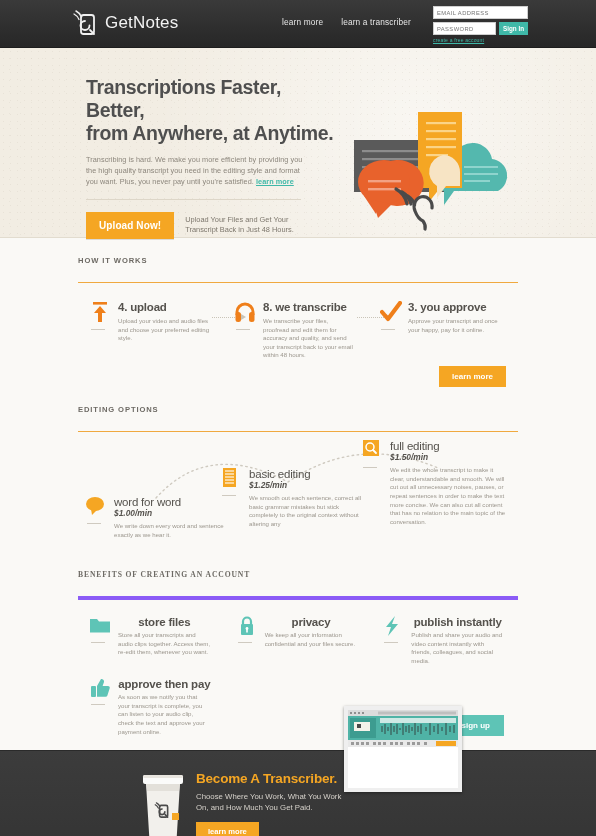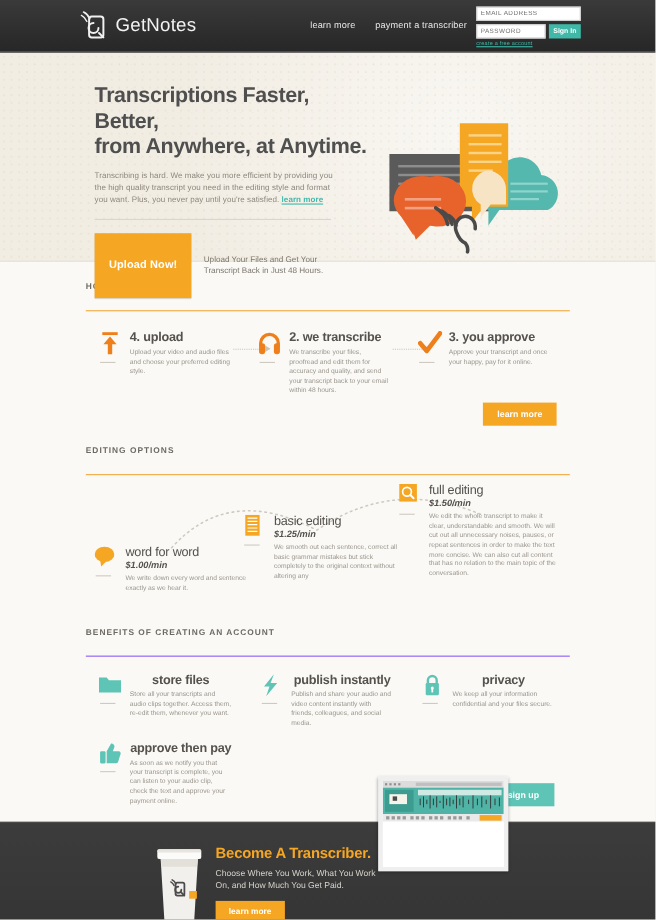--- a/index.html
+++ b/index.html
@@ -74,38 +74,38 @@
   }
   .hero p {
     margin-top: 9px; font-size: 7.3px; line-height: 11.2px;
     color: #8c867c; width: 220px; letter-spacing: .05px;
   }
   .hero p a { color: #3fb8a8; text-decoration: underline; font-weight: bold; }
   .hero-rule { margin-top: 11px; width: 215px; border-top: 1px solid #ddd6c8; }
   .hero-cta { margin-top: 12px; display: flex; align-items: center; gap: 11px; }
   .btn-upload {
     background: #f5a623; color: #fff; border: none;
-    font-size: 10px; font-weight: bold; padding: 24px 13px; cursor: pointer;
+    font-size: 10px; font-weight: bold; padding: 8px 13px; cursor: pointer;
     font-family: "Liberation Sans", sans-serif; letter-spacing: .1px;
     box-shadow: 0 1px 0 rgba(0,0,0,.12);
   }
   .cta-note { font-size: 7.4px; line-height: 10.5px; color: #7d776d; width: 120px; }
 
   
   .illus { position: absolute; left: 336px; top: 52px; width: 190px; height: 140px; z-index: 2; }
 
   
   .main { background: #faf9f6; padding: 0 0 14px; position: relative; }
   .sec { width: 440px; margin: 0 auto; padding-top: 18px; }
   .sec-head {
     font-size: 7.6px; letter-spacing: .9px; color: #6d6a64; font-weight: bold;
     padding-bottom: 17px;
   }
   .sec-head.orange { border-bottom: 1px solid #f0a93f; }
-  .sec-head.teal   { border-bottom: 1px solid #8b5cf6; }
+  .sec-head.teal   { border-bottom: 4px solid #8b5cf6; font-family: Liberation Serif, serif; }
 
   .cols { display: flex; margin-top: 18px; position: relative; }
   .col { width: 145px; padding-right: 12px; position: relative; }
   .col .ico { position: absolute; left: 12px; top: 0; width: 20px; height: 22px; }
   .col .body { margin-left: 40px; }
   .col h3 { font-size: 11.5px; color: #55524d; font-weight: bold; letter-spacing: -.2px; }
   .col p { font-size: 6.1px; line-height: 8.6px; color: #9b9views; }
   .col p { color: #9b968d; margin-top: 4px; }
   .dash { position: absolute; left: 13px; top: 28px; width: 14px; border-top: 1.5px solid #cfcac0; }
 
@@ -183,21 +183,21 @@
           <path d="M18 22 l4 4" stroke="#f0f0f0" stroke-width="1.8" stroke-linecap="round"></path>
           <path d="M4 3 q4 2 5.5 6" fill="none" stroke="#f0f0f0" stroke-width="1.5" stroke-linecap="round"></path>
           <path d="M2 6 q3.5 1.8 5 5.5" fill="none" stroke="#f0f0f0" stroke-width="1.3" stroke-linecap="round"></path>
         </svg>
       </span>
       <span class="logo-text">GetNotes</span>
     </div>
 
     <div class="nav-top">
       <a href="#">learn more</a>
-      <a href="#">payment a transcriber</a>
+      <a href="#">learn a transcriber</a>
     </div>
 
     <div class="signin-box">
       <input class="in-field" type="text" placeholder="EMAIL ADDRESS" style="">
       <div class="in-row">
         <input class="in-field pw" type="password" placeholder="PASSWORD" style="">
         <button class="btn-signin">Sign In</button>
       </div>
       <a class="create-link" href="#">create a free account</a>
     </div>
@@ -298,21 +298,21 @@
         <div class="col">
           <span class="ico">
             <svg width="20" height="22" viewBox="0 0 20 22">
               <path d="M2 14 v-3 a8 8 0 0 1 16 0 v3" fill="none" stroke="#ef7f1a" stroke-width="3"></path>
               <rect x="0.5" y="11" width="5.5" height="10" rx="2.5" fill="#ef7f1a"></rect>
               <rect x="14" y="11" width="5.5" height="10" rx="2.5" fill="#ef7f1a"></rect>
             </svg>
           </span>
           <span class="dash"></span>
           <div class="body">
-            <h3>2. we transcribe</h3>
+            <h3>8. we transcribe</h3>
             <p>We transcribe your files, proofread and edit them for accuracy and quality, and send your transcript back to your email within 48 hours.</p>
           </div>
         </div>
 
         <div class="col">
           <span class="ico">
             <svg width="22" height="22" viewBox="0 0 22 22">
               <path d="M2 11 l6 7 L20 2" fill="none" stroke="#ef7f1a" stroke-width="4.2" stroke-linecap="round" stroke-linejoin="round"></path>
             </svg>
           </span>
@@ -405,43 +405,43 @@
             <span class="dash"></span>
             <div class="body">
               <h3>store files</h3>
               <p>Store all your transcripts and audio clips together. Access them, re-edit them, whenever you want.</p>
             </div>
           </div>
 
           <div class="ben-col">
             <span class="ico">
               <svg width="20" height="20" viewBox="0 0 20 20">
-                <path d="M12 0 L3 11 h5 l-3 9 l10 -12 h-6 Z" fill="#5ec4b6"></path>
-              </svg>
-            </span>
-            <span class="dash"></span>
-            <div class="body">
-              <h3>publish instantly</h3>
-              <p>Publish and share your audio and video content instantly with friends, colleagues, and social media.</p>
-            </div>
-          </div>
-
-          <div class="ben-col">
-            <span class="ico">
-              <svg width="20" height="20" viewBox="0 0 20 20">
                 <path d="M6 8 v-2.5 a4 4 0 0 1 8 0 V8" fill="none" stroke="#5ec4b6" stroke-width="2.2"></path>
                 <rect x="4" y="8" width="12" height="11" rx="1" fill="#5ec4b6"></rect>
                 <circle cx="10" cy="12.5" r="1.4" fill="#fff"></circle>
                 <rect x="9.2" y="13" width="1.6" height="3.5" fill="#fff"></rect>
               </svg>
             </span>
             <span class="dash"></span>
             <div class="body">
               <h3>privacy</h3>
               <p>We keep all your information confidential and your files secure.</p>
+            </div>
+          </div>
+
+          <div class="ben-col">
+            <span class="ico">
+              <svg width="20" height="20" viewBox="0 0 20 20">
+                <path d="M12 0 L3 11 h5 l-3 9 l10 -12 h-6 Z" fill="#5ec4b6"></path>
+              </svg>
+            </span>
+            <span class="dash"></span>
+            <div class="body">
+              <h3>publish instantly</h3>
+              <p>Publish and share your audio and video content instantly with friends, colleagues, and social media.</p>
             </div>
           </div>
         </div>
 
         <div class="ben-row" style="margin-top:6px;">
           <div class="ben-col">
             <span class="ico">
               <svg width="20" height="20" viewBox="0 0 20 20">
                 <path d="M7 8 L11 1 a2.6 2.6 0 0 1 3 3 l-1.4 4 H18 a1.8 1.8 0 0 1 1.6 2.4 l-2.2 7 a2 2 0 0 1 -2 1.4 H7 Z" fill="#5ec4b6"></path>
                 <rect x="1" y="8" width="5" height="11" rx="1" fill="#5ec4b6"></rect>

